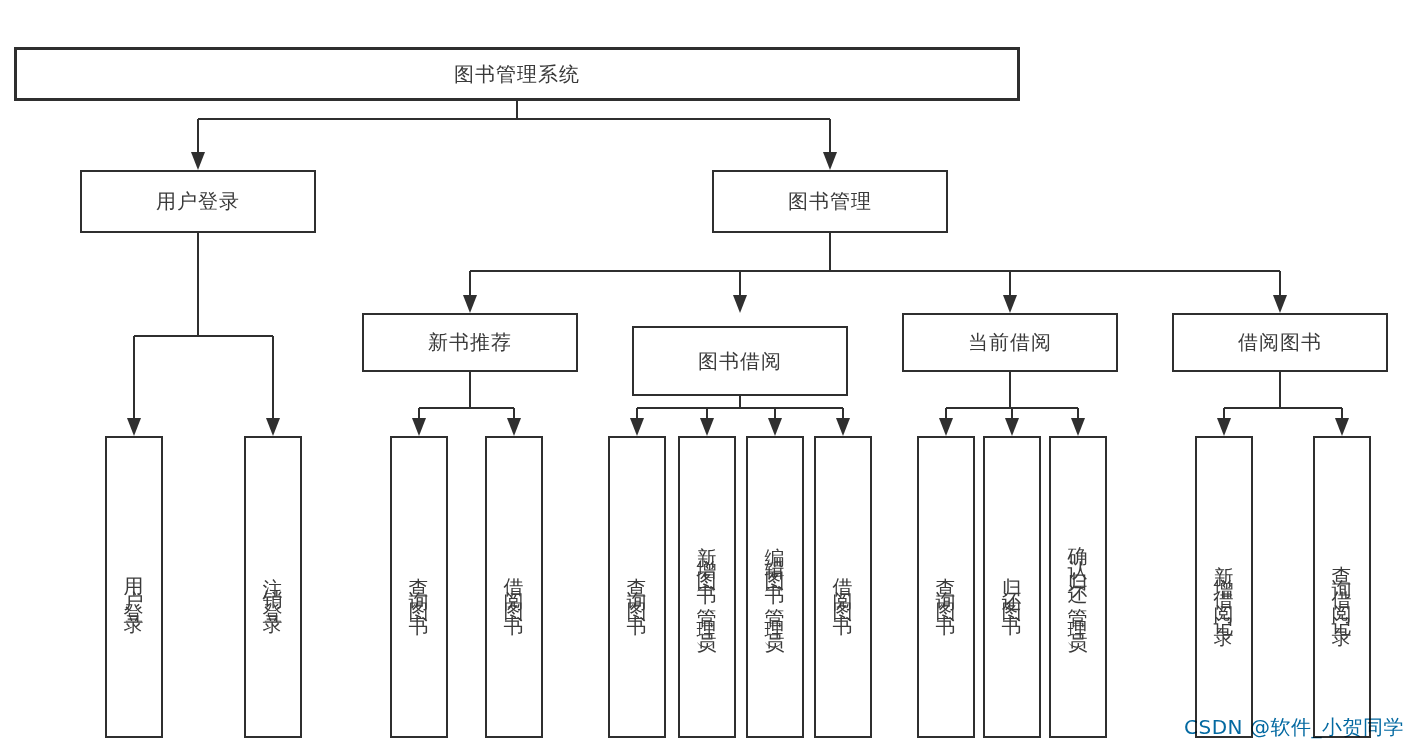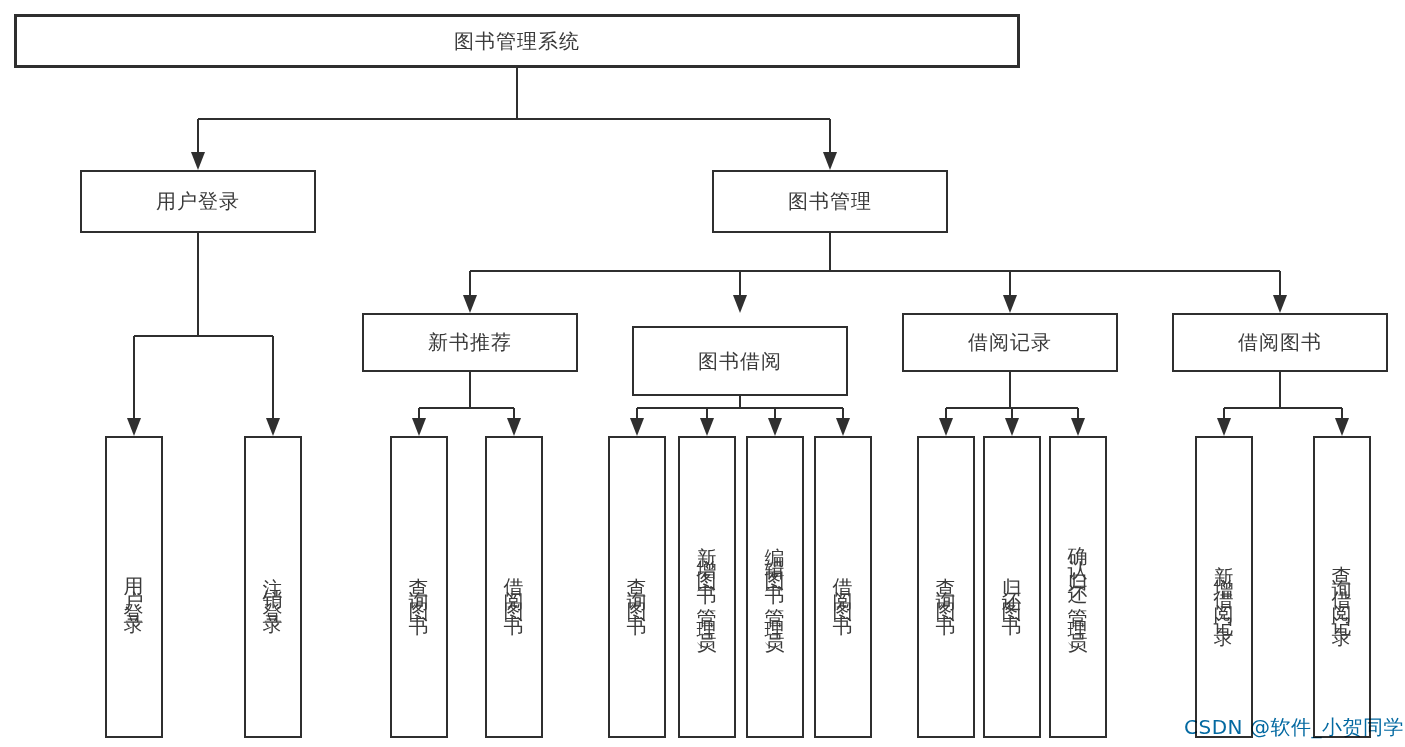--- a/index.html
+++ b/index.html
@@ -18,21 +18,21 @@
     box-sizing:border-box;
     background:#ffffff;
     border:2px solid #2f2f2f;
     color:#3a3a3a;
     display:flex;align-items:center;justify-content:center;
     font-size:20px;
     letter-spacing:1px;
     z-index:2;
     text-align:center;
   }
-  .node.root{border-width:3px;}
+  .node.root{border-width:3px;margin-top:33px;}
   .node.v{
     writing-mode:vertical-lr;
     text-orientation:mixed;
     letter-spacing:0.62em;
     line-height:1;
     font-size:20px;
   }
   .watermark{
     position:absolute;
     left:1184px;top:714px;
@@ -92,21 +92,21 @@
     </g>
   </svg>
 
   <div class="node root" style="left:14px;top:14px;width:1006px;height:54px">图书管理系统</div>
 
   <div class="node" style="left:80px;top:170px;width:236px;height:63px">用户登录</div>
   <div class="node" style="left:712px;top:170px;width:236px;height:63px">图书管理</div>
 
   <div class="node" style="left:362px;top:313px;width:216px;height:59px">新书推荐</div>
   <div class="node" style="left:632px;top:326px;width:216px;height:70px">图书借阅</div>
-  <div class="node" style="left:902px;top:313px;width:216px;height:59px">借阅记录</div>
+  <div class="node" style="left:902px;top:313px;width:216px;height:59px">当前借阅</div>
   <div class="node" style="left:1172px;top:313px;width:216px;height:59px">借阅图书</div>
 
   <div class="node v" style="left:105px;top:436px;width:58px;height:302px">用户登录</div>
   <div class="node v" style="left:244px;top:436px;width:58px;height:302px">注销登录</div>
 
   <div class="node v" style="left:390px;top:436px;width:58px;height:302px">查询图书</div>
   <div class="node v" style="left:485px;top:436px;width:58px;height:302px">借阅图书</div>
 
   <div class="node v" style="left:608px;top:436px;width:58px;height:302px">查询图书</div>
   <div class="node v" style="left:678px;top:436px;width:58px;height:302px">新增图书（管理员）</div>

